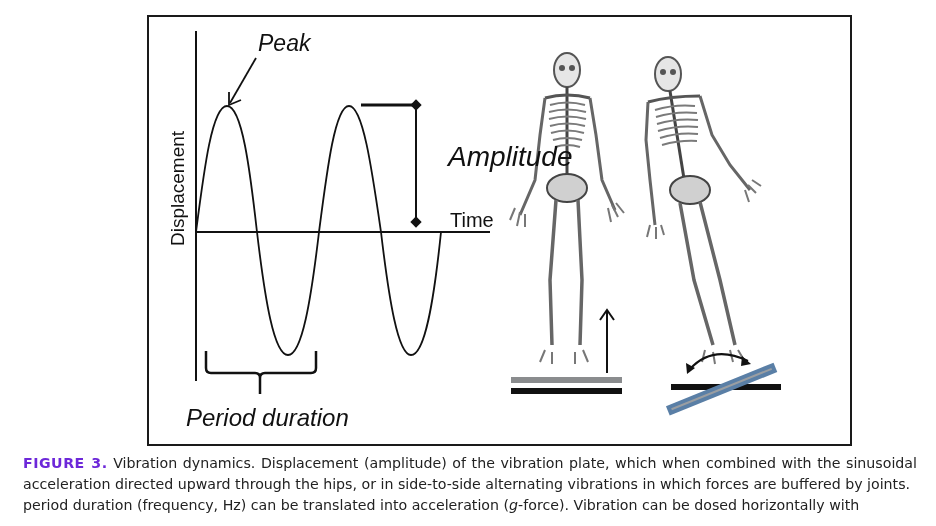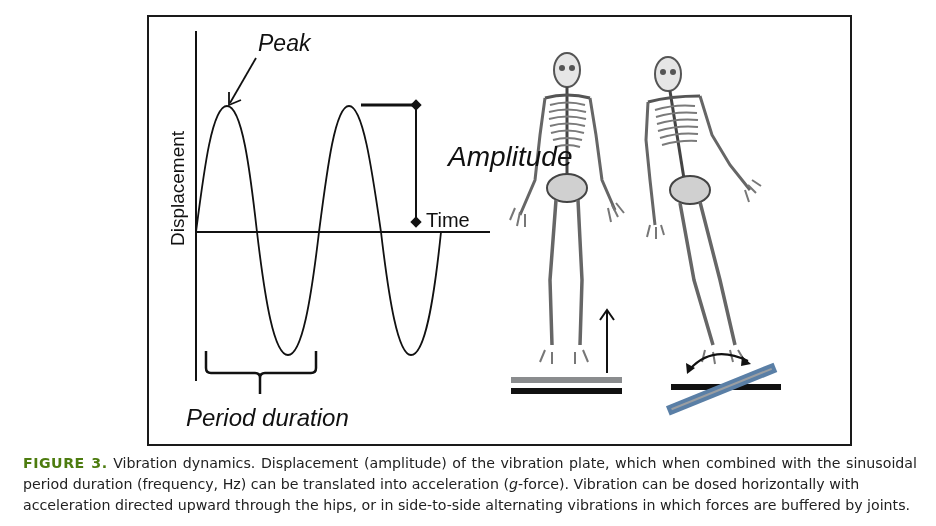--- a/index.html
+++ b/index.html
@@ -3,21 +3,21 @@
 <meta charset="utf-8">
 <style>
   html, body { margin:0; padding:0; background:#ffffff; }
   body { width:936px; height:526px; position:relative; overflow:hidden; font-family:"Liberation Sans", sans-serif; }
   .frame { position:absolute; left:147px; top:15px; width:701px; height:427px; border:2px solid #1a1a1a; box-sizing:content-box; }
   svg.fig { position:absolute; left:0; top:0; }
   .lbl { position:absolute; color:#111; font-family:"Liberation Sans", sans-serif; white-space:nowrap; }
   .it { font-style:italic; }
   .ylabel { position:absolute; left:128px; top:185px; width:100px; text-align:center; transform:rotate(-90deg); font-size:19px; color:#111; transform-origin:50% 50%; }
   .caption { position:absolute; left:23px; top:453px; width:894px; font-family:"DejaVu Sans", sans-serif; font-size:14.2px; line-height:21px; color:#222; text-align:justify; }
-  .caption .fig-num { color:#4d7c0f; font-weight:bold; font-family:"DejaVu Sans", sans-serif; letter-spacing:0.5px; }
+  .caption .fig-num { color:#6d28d9; font-weight:bold; font-family:"DejaVu Sans", sans-serif; letter-spacing:0.5px; }
   .caption .line { display:block; text-align:justify; text-align-last:justify; }
   .caption .line.last { text-align-last:left; }
 </style>
 </head>
 <body>
 
 <div class="frame"></div>
 
 <svg class="fig" width="936" height="526" viewBox="0 0 936 526">
 
@@ -99,21 +99,21 @@
 
   <rect x="671" y="384" width="110" height="6" fill="#111"></rect>
   <g transform="rotate(-22 722 390)">
     <rect x="664" y="384" width="116" height="10" fill="#5a7fa6"></rect>
     <rect x="668" y="388" width="108" height="2" fill="#9a9ea2"></rect>
   </g>
 </svg>
 
 <div class="lbl it" style="left:258px; top:30px; font-size:23px;">Peak</div>
 <div class="lbl it" style="left:420px; top:141px; font-size:28px;margin-left:28px;">Amplitude</div>
-<div class="lbl" style="left:426px; top:209px; font-size:20px;">Time</div>
+<div class="lbl" style="left:450px; top:209px; font-size:20px;">Time</div>
 <div class="ylabel">Displacement</div>
 <div class="lbl it" style="left:186px; top:404px; font-size:24px;">Period duration</div>
 
 <div class="caption">
   <span class="line"><span class="fig-num">FIGURE 3.</span> <span>Vibration dynamics. Displacement (amplitude) of the vibration plate, which when combined with the sinusoidal</span></span>
+  <span class="line last"><span>acceleration directed upward through the hips, or in side-to-side alternating vibrations in which forces are buffered by joints.</span></span>
   <span class="line last"><span>period duration (frequency, Hz) can be translated into acceleration (</span><i>g</i><span>-force). Vibration can be dosed horizontally with</span></span>
-  <span class="line last"><span>acceleration directed upward through the hips, or in side-to-side alternating vibrations in which forces are buffered by joints.</span></span>
 </div>
 
 </body></html>

